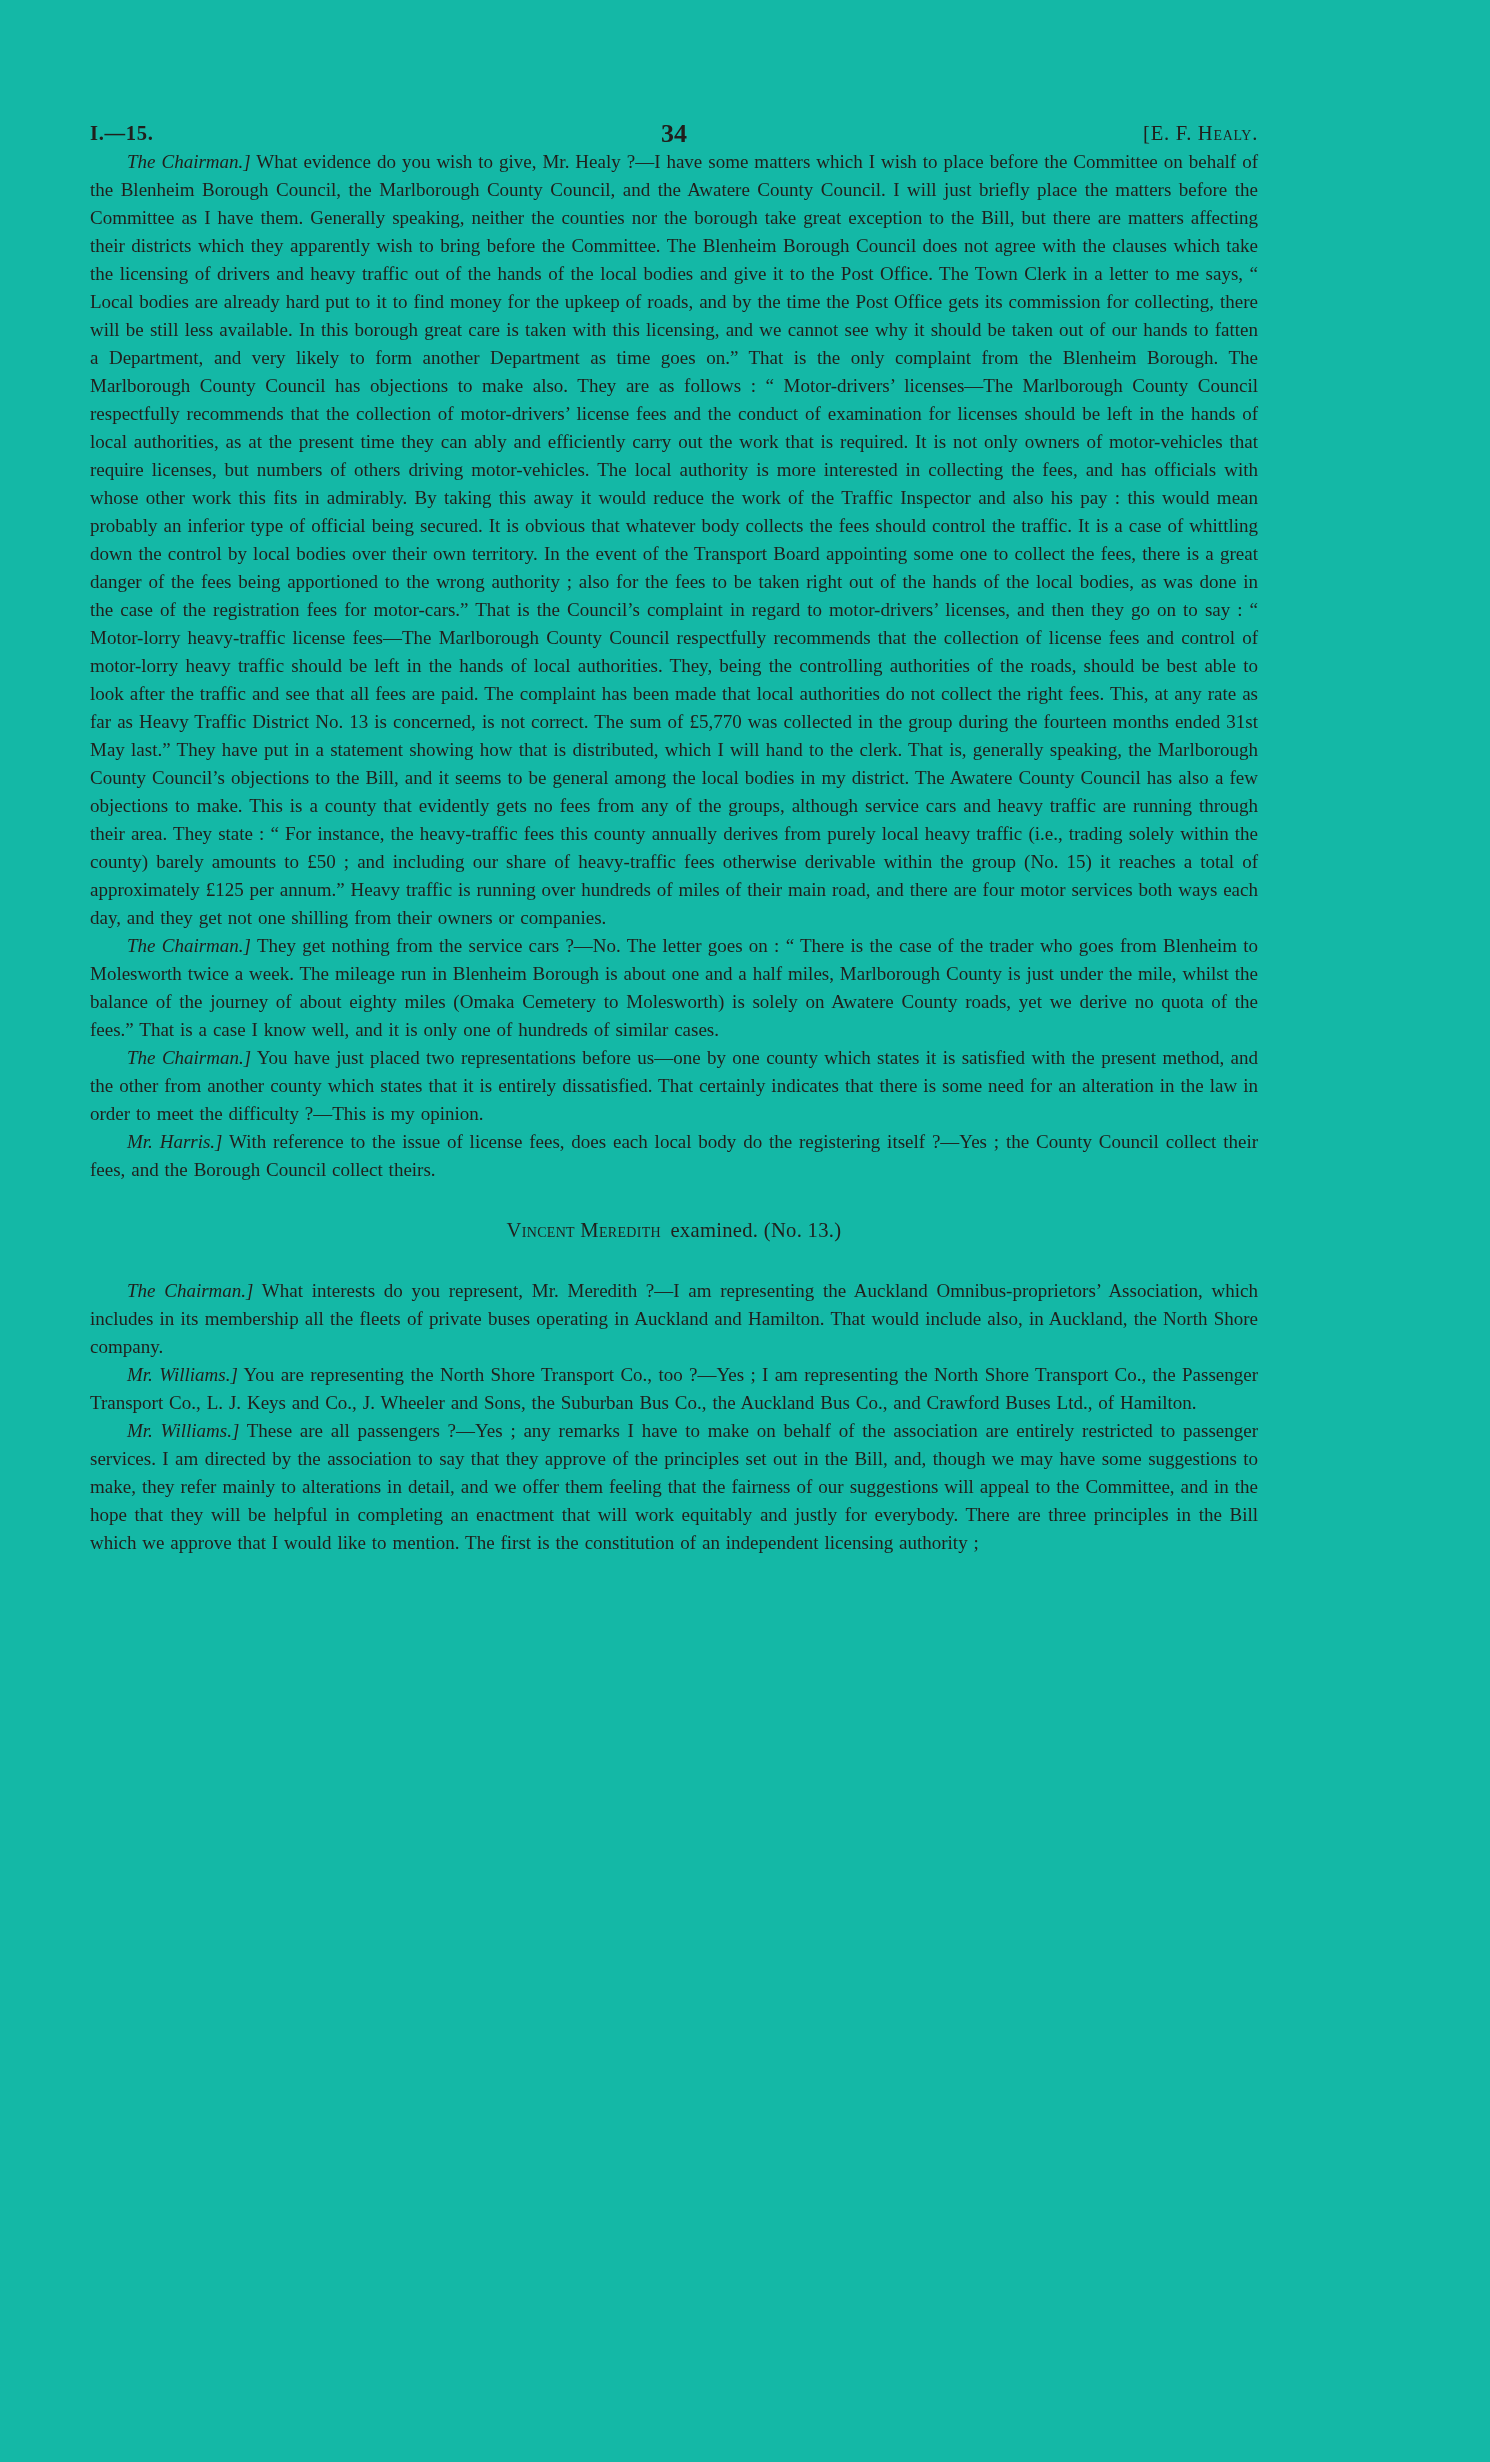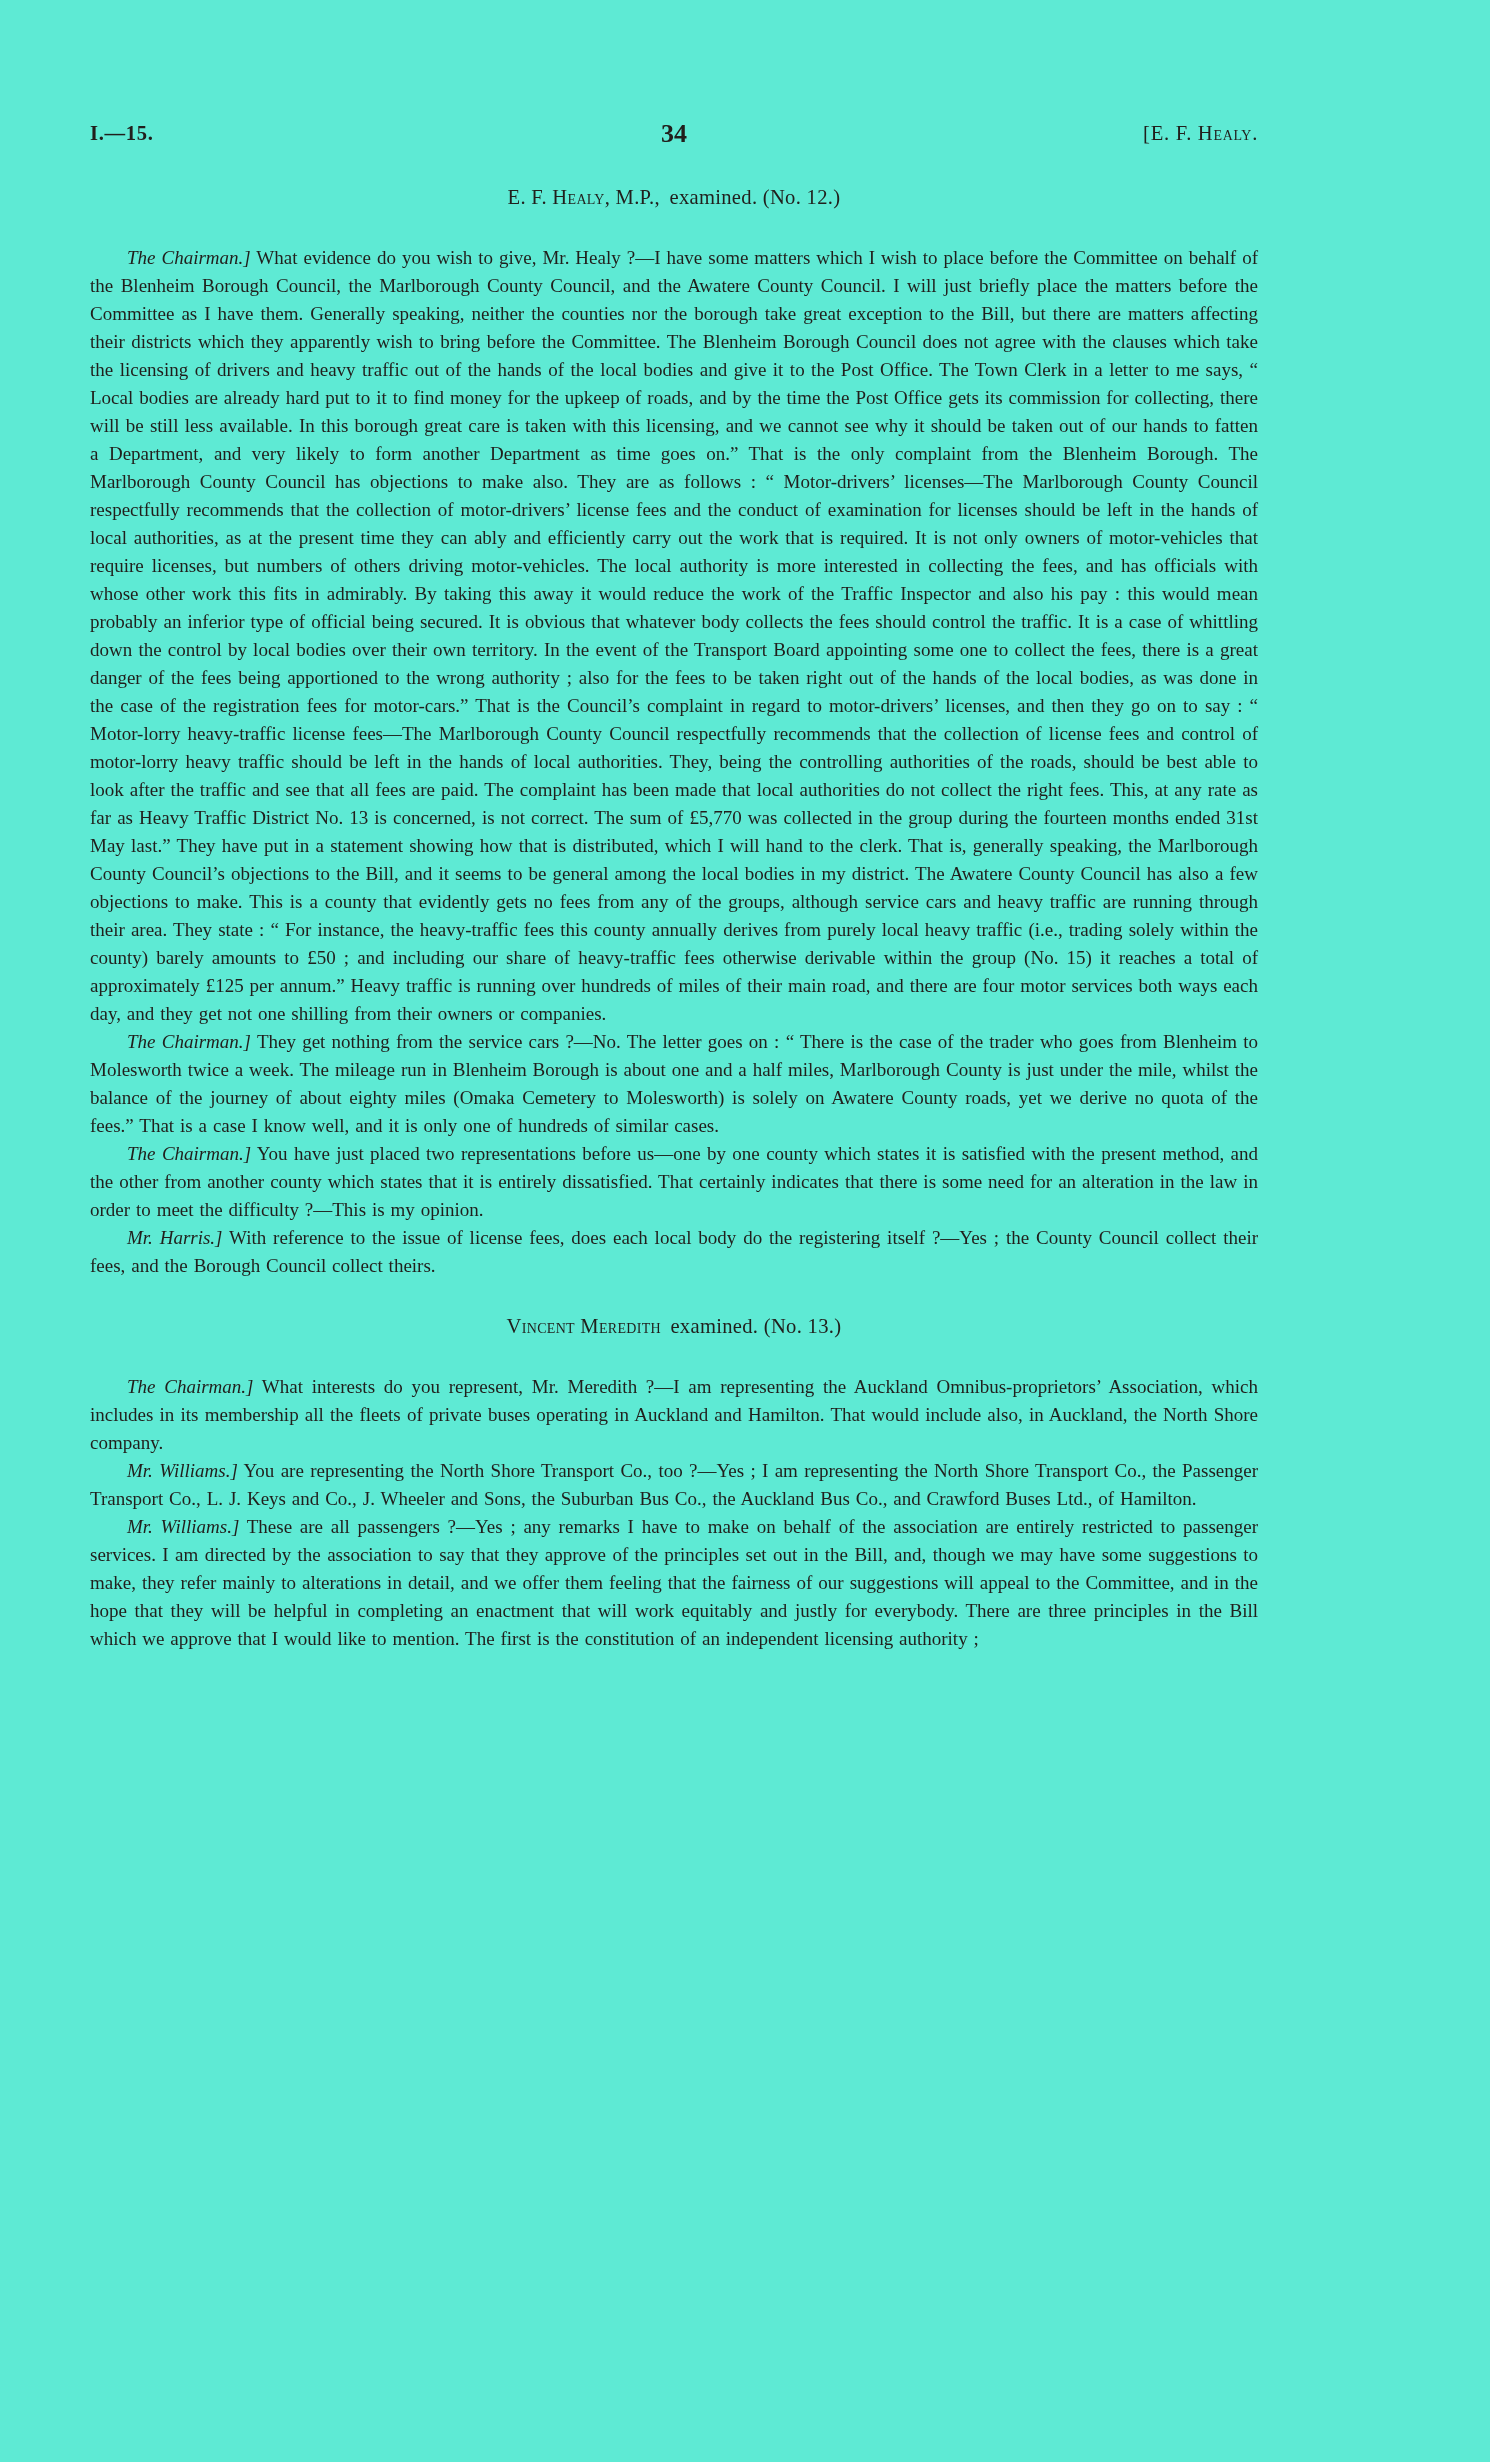--- a/index.html
+++ b/index.html
@@ -7,21 +7,21 @@
   body {
     background: #fbfaf6;
     font-family: "Liberation Serif", "DejaVu Serif", serif;
     color: #211f1c;
     overflow: hidden;
   }
   .sheet {
     position: relative;
     width: 1490px;
     height: 2462px;
-    background: #5eead4;
+    background: #14b8a6;
   }
   .content {
     position: absolute;
     left: 90px;
     top: 119px;
     width: 1168px;
   }
   .running-head {
     position: relative;
     height: 29px;
@@ -73,24 +73,20 @@
 <div class="sheet">
   <div class="content">
 
     <header class="running-head">
       <span class="rh-left">I.—15.</span>
       <span class="rh-center">34</span>
       <span class="rh-right sc">[E. F. Healy.</span>
     </header>
 
     <section>
-      <h2 class="sec-heading">
-        <span class="sc">E. F. Healy, M.P.,</span>
-        <span class="rest">examined.  (No. 12.)</span>
-      </h2>
 
       <p class="para">
         <i class="speaker">The Chairman.]</i>
         <span>What evidence do you wish to give, Mr. Healy ?—I have some matters which I wish to place before the Committee on behalf of the Blenheim Borough Council, the Marlborough County Council, and the Awatere County Council.  I will just briefly place the matters before the Committee as I have them.  Generally speaking, neither the counties nor the borough take great exception to the Bill, but there are matters affecting their districts which they apparently wish to bring before the Committee.  The Blenheim Borough Council does not agree with the clauses which take the licensing of drivers and heavy traffic out of the hands of the local bodies and give it to the Post Office.  The Town Clerk in a letter to me says, “ Local bodies are already hard put to it to find money for the upkeep of roads, and by the time the Post Office gets its commission for collecting, there will be still less available.  In this borough great care is taken with this licensing, and we cannot see why it should be taken out of our hands to fatten a Department, and very likely to form another Department as time goes on.”  That is the only complaint from the Blenheim Borough.  The Marlborough County Council has objections to make also.  They are as follows : “ Motor-drivers’ licenses—The Marlborough County Council respectfully recommends that the collection of motor-drivers’ license fees and the conduct of examination for licenses should be left in the hands of local authorities, as at the present time they can ably and efficiently carry out the work that is required.  It is not only owners of motor-vehicles that require licenses, but numbers of others driving motor-vehicles.  The local authority is more interested in collecting the fees, and has officials with whose other work this fits in admirably.  By taking this away it would reduce the work of the Traffic Inspector and also his pay : this would mean probably an inferior type of official being secured.  It is obvious that whatever body collects the fees should control the traffic.  It is a case of whittling down the control by local bodies over their own territory.  In the event of the Transport Board appointing some one to collect the fees, there is a great danger of the fees being apportioned to the wrong authority ; also for the fees to be taken right out of the hands of the local bodies, as was done in the case of the registration fees for motor-cars.”  That is the Council’s complaint in regard to motor-drivers’ licenses, and then they go on to say : “ Motor-lorry heavy-traffic license fees—The Marlborough County Council respectfully recommends that the collection of license fees and control of motor-lorry heavy traffic should be left in the hands of local authorities.  They, being the controlling authorities of the roads, should be best able to look after the traffic and see that all fees are paid.  The complaint has been made that local authorities do not collect the right fees.  This, at any rate as far as Heavy Traffic District No. 13 is concerned, is not correct.  The sum of £5,770 was collected in the group during the fourteen months ended 31st May last.”  They have put in a statement showing how that is distributed, which I will hand to the clerk.  That is, generally speaking, the Marlborough County Council’s objections to the Bill, and it seems to be general among the local bodies in my district.  The Awatere County Council has also a few objections to make.  This is a county that evidently gets no fees from any of the groups, although service cars and heavy traffic are running through their area.  They state : “ For instance, the heavy-traffic fees this county annually derives from purely local heavy traffic (i.e., trading solely within the county) barely amounts to £50 ; and including our share of heavy-traffic fees otherwise derivable within the group (No. 15) it reaches a total of approximately £125 per annum.”  Heavy traffic is running over hundreds of miles of their main road, and there are four motor services both ways each day, and they get not one shilling from their owners or companies.</span>
       </p>
 
       <p class="para">
         <i class="speaker">The Chairman.]</i>
         <span>They get nothing from the service cars ?—No.  The letter goes on : “ There is the case of the trader who goes from Blenheim to Molesworth twice a week.  The mileage run in Blenheim Borough is about one and a half miles, Marlborough County is just under the mile, whilst the balance of the journey of about eighty miles (Omaka Cemetery to Molesworth) is solely on Awatere County roads, yet we derive no quota of the fees.”  That is a case I know well, and it is only one of hundreds of similar cases.</span>
       </p>

